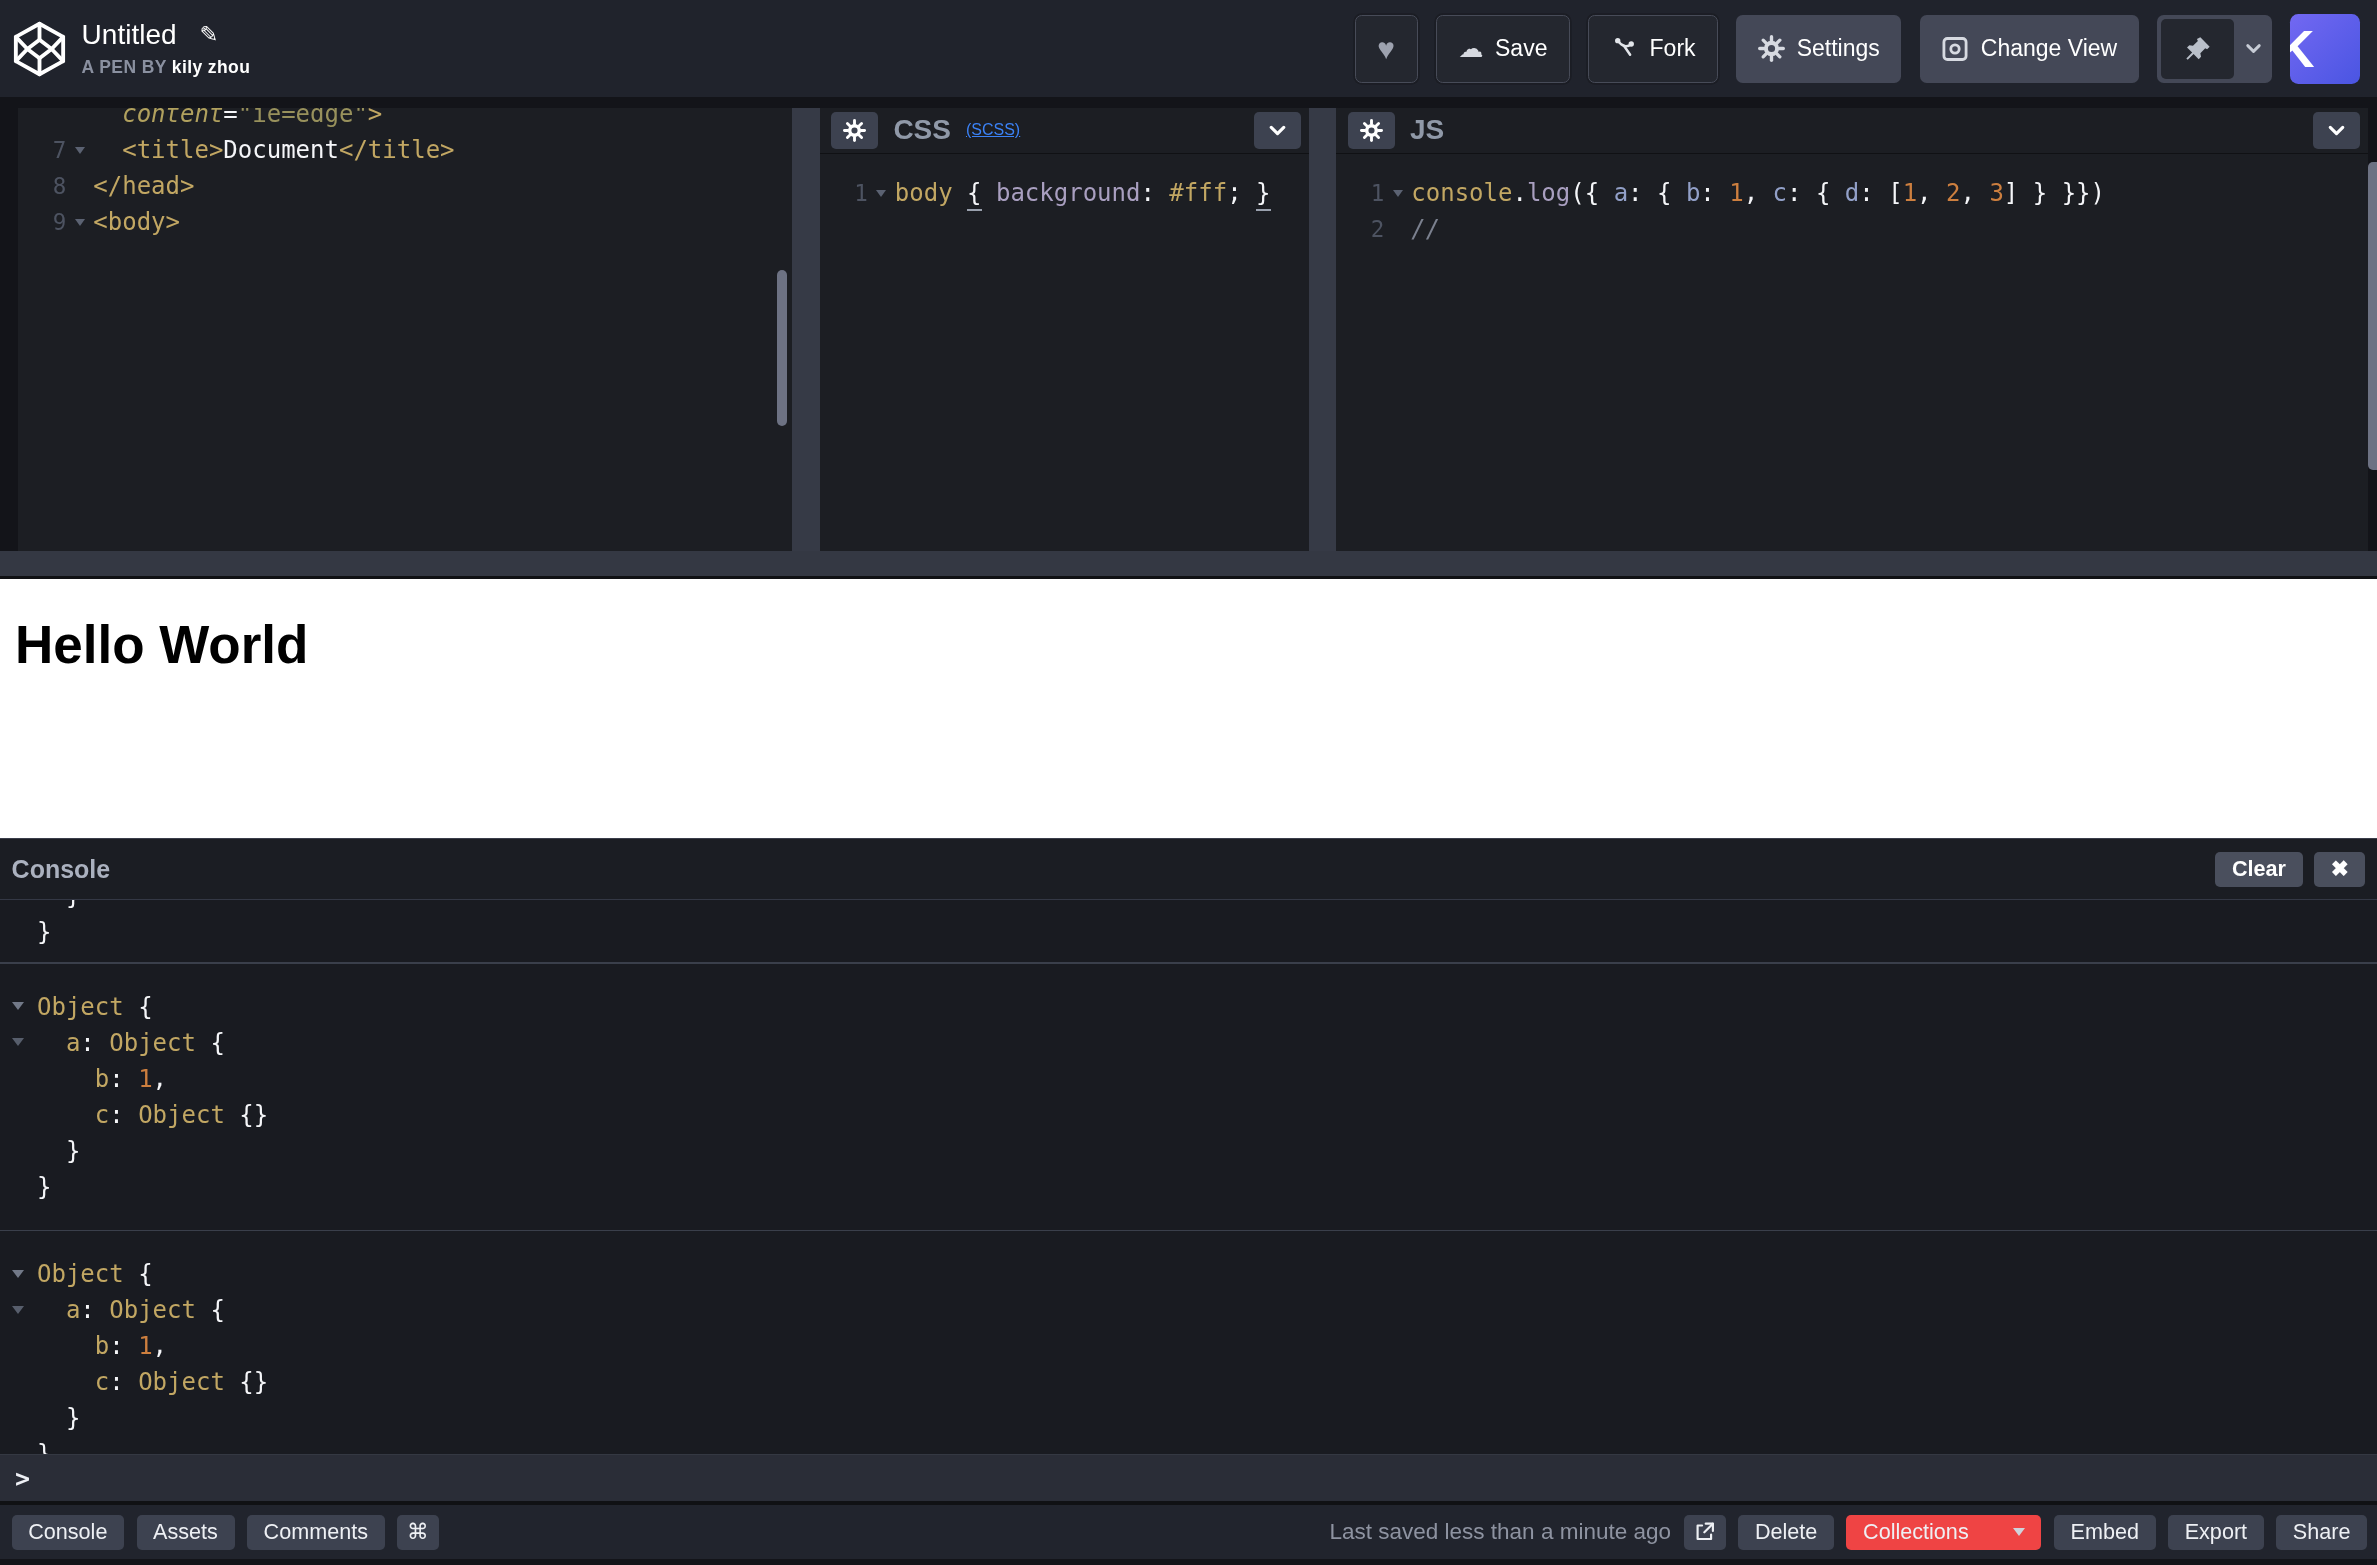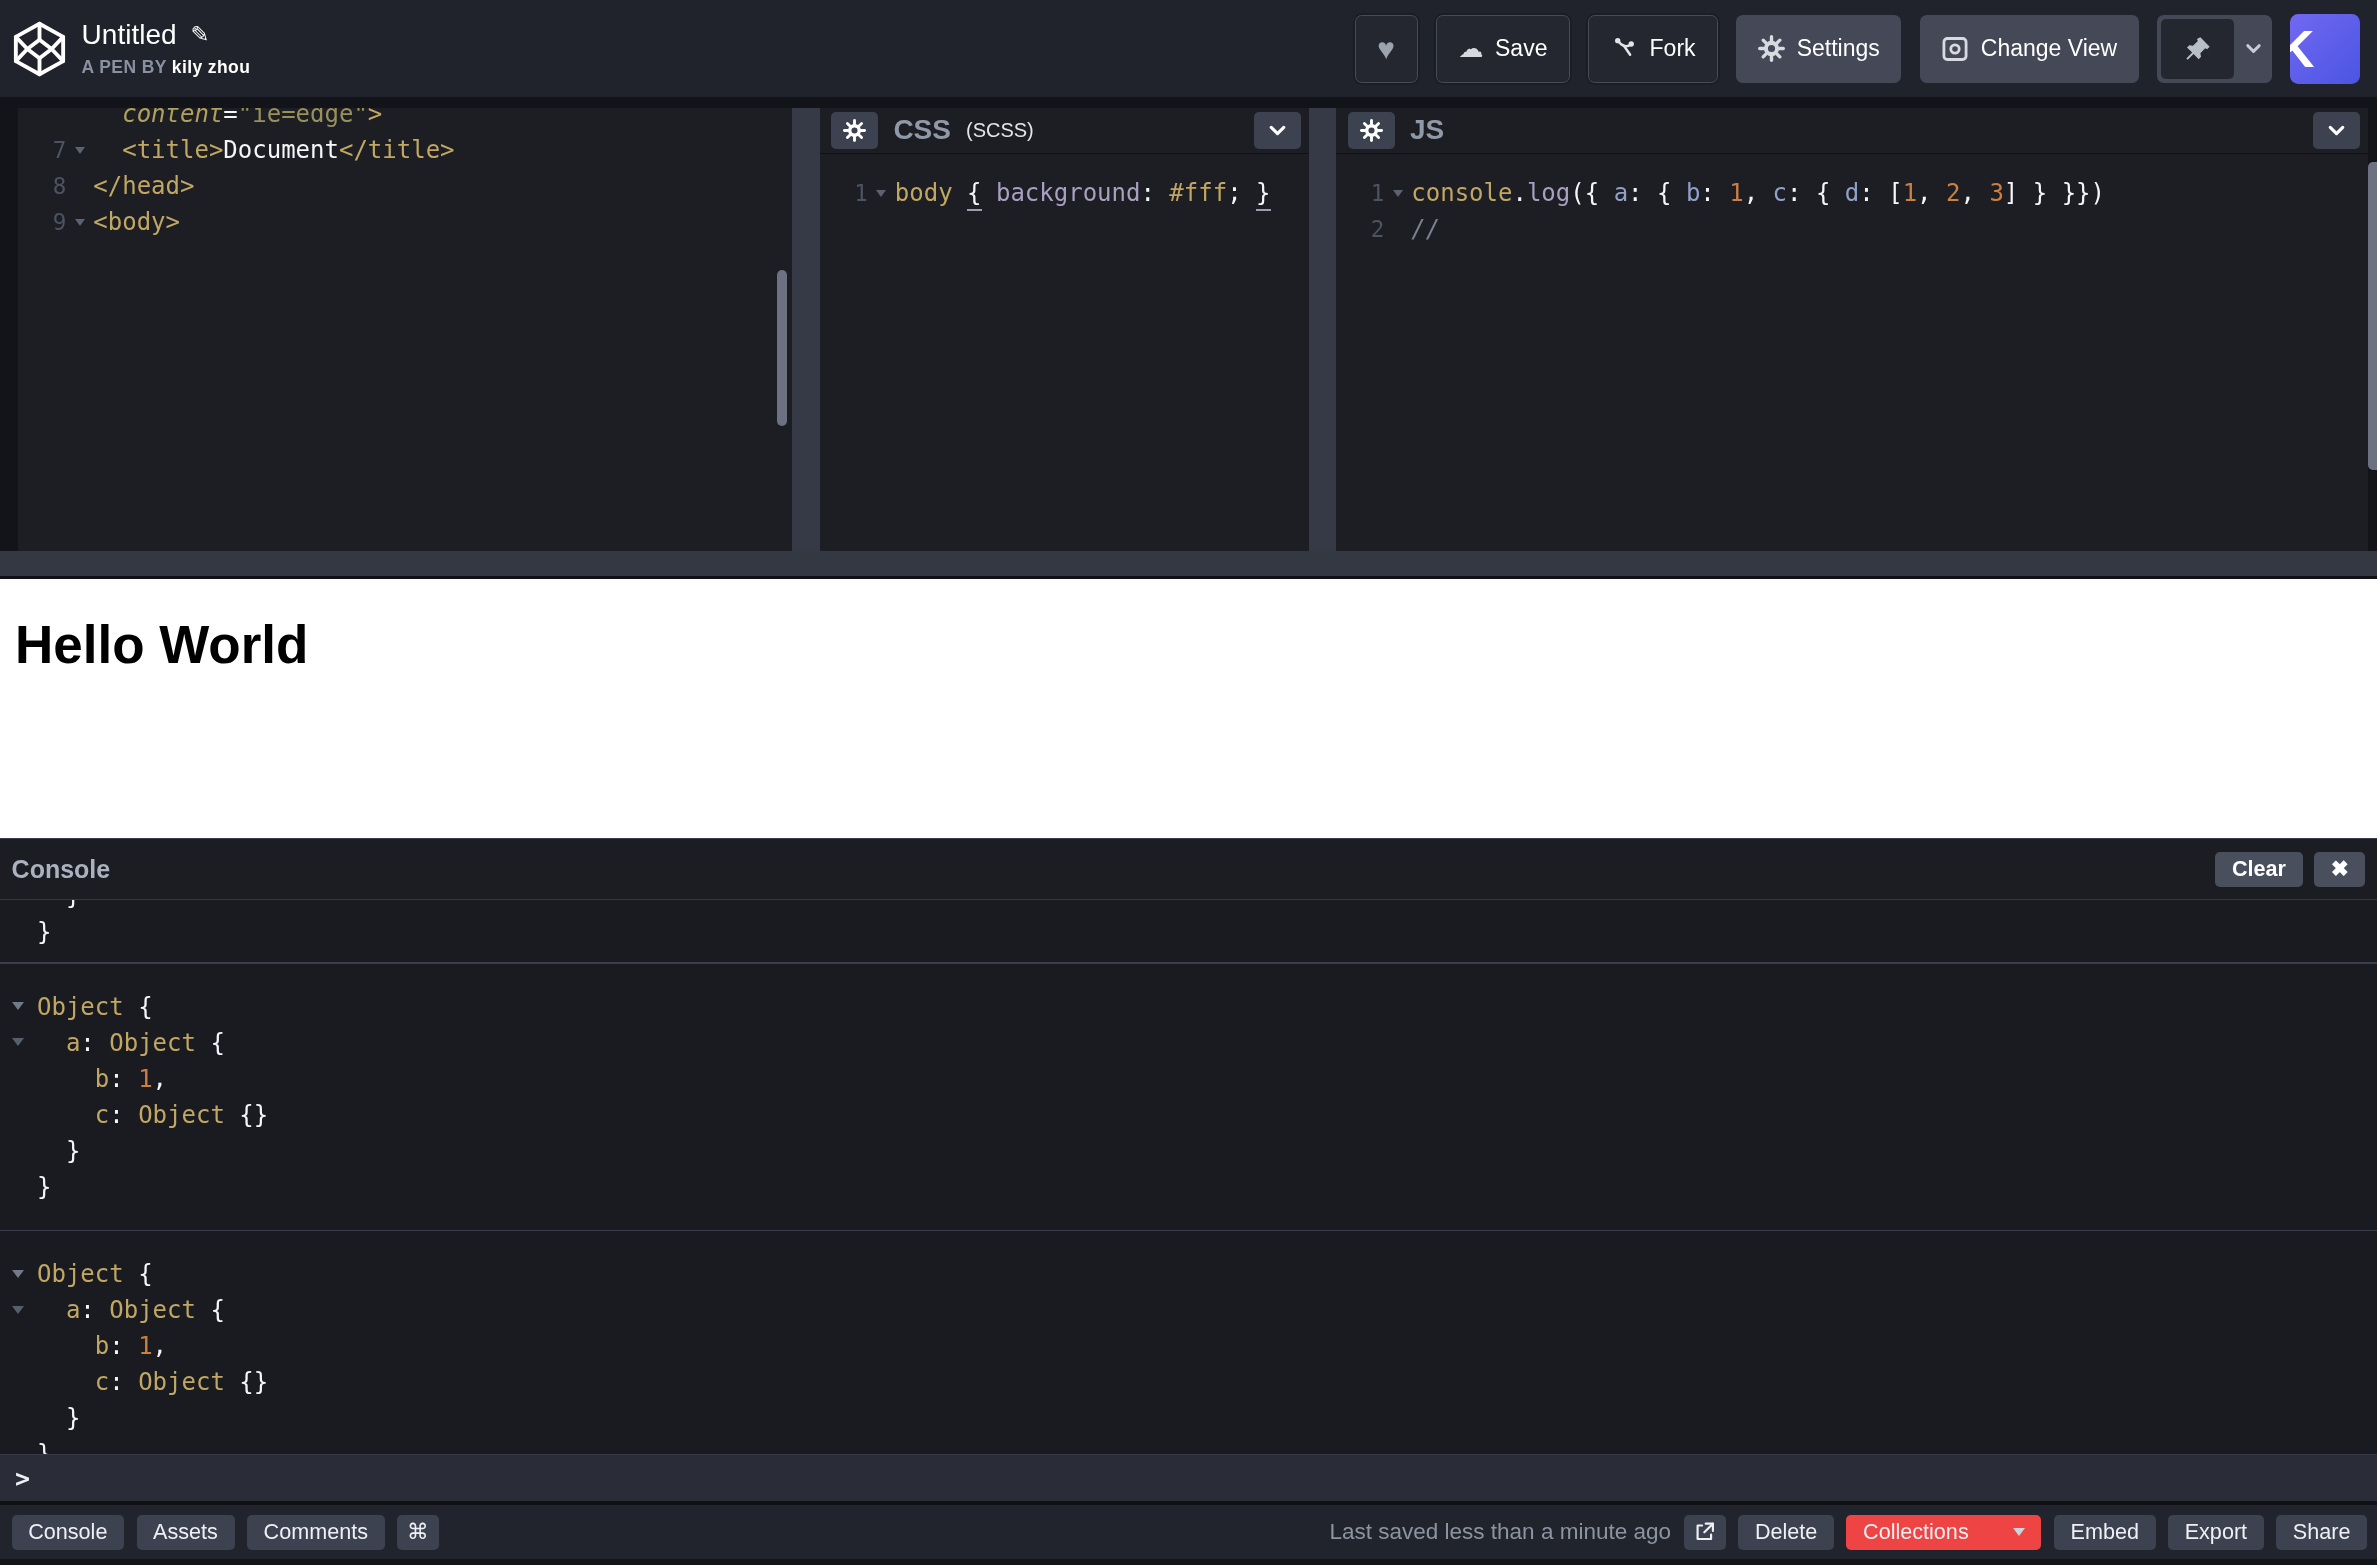--- a/index.html
+++ b/index.html
@@ -3,21 +3,21 @@
 <meta charset="utf-8">
 <style>
   * { margin:0; padding:0; box-sizing:border-box; }
   html,body { width:2377px; height:1566px; overflow:hidden; background:#131419;
               font-family:"Liberation Sans", sans-serif; }
 
   
   .top { height:97px; background:#20232c; display:flex; align-items:center; padding:0 16.6px 0 11.6px; }
   .brand { display:flex; align-items:center; gap:15px; }
   .logo { width:55px; height:58px; }
-  .title-row { display:flex; align-items:center; gap:14px; }
+  .title-row { display:flex; align-items:center; gap:23px; }
   .pen-title { font-size:28px; font-weight:500; color:#fff; }
   .pencil { font-size:22.5px; color:#fff; }
   .sub { margin-top:6.7px; font-size:17.5px; letter-spacing:0.4px; color:#8a90a0; font-weight:bold; }
   .sub b { color:#fff; margin-left:5px; }
   .actions { margin-left:auto; display:flex; align-items:center; gap:18.3px; }
   .btn { height:68px; border-radius:6.7px; display:flex; align-items:center; gap:11.6px;
          color:#fff; font-size:23px; font-weight:500; padding:0 21.6px; cursor:pointer; white-space:nowrap; }
   .btn-dark { background:#24272f; border:1.7px solid #474b58; box-shadow:0 0 0 1.7px #1b1d24; }
   .btn-light { background:#444857; }
   .heart-glyph { font-size:30px; color:#9da2af; }
@@ -34,21 +34,21 @@
   
   .editors { height:454px; display:flex; padding:10.8px 0 0 18.3px; position:relative; background:#131419; }
   .gutter-div { width:27.5px; background:#363a46; height:443px; }
   .panel { background:#1c1e23; height:443px; position:relative; display:flex; flex-direction:column; }
   .p-html { width:774px; } .p-css { width:489px; } .p-js { width:1032px; }
   .phead { height:46px; display:flex; align-items:center; gap:15px; padding:0 8.3px 0 11.6px;
            border-bottom:1.7px solid #101114; flex:none; }
   .sq-btn { width:47px; height:37px; background:#3d4250; border-radius:5px; display:flex;
             align-items:center; justify-content:center; cursor:pointer; }
   .ptitle { font-size:28px; font-weight:bold; color:#9099a8; }
-  .pmeta { font-size:20px; color:#e5e5e5; }
+  .pmeta { font-size:16px; color:#3b82f6;text-decoration:underline; }
   .phead .spacer { flex:1; }
   .pcode { flex:1; overflow:hidden; padding-top:1.7px; }
   .p-css .pcode, .p-js .pcode { padding-top:21.6px; }
   .cl { display:flex; line-height:36px; height:36px; font-family:"DejaVu Sans Mono", monospace; font-size:24px; }
   .cl.clip { margin-top:-13.3px; }
   .cl .num { width:48px; text-align:right; color:#4d5361; font-size:22.5px; flex:none; }
   .cl .fold { width:27px; display:flex; justify-content:center; align-items:flex-start; padding-top:15px; flex:none; }
   .tri { width:0; height:0; border-left:5.8px solid transparent; border-right:5.8px solid transparent;
          border-top:7.5px solid #5b6272; }
   .cl pre { font-family:inherit; white-space:pre; }

